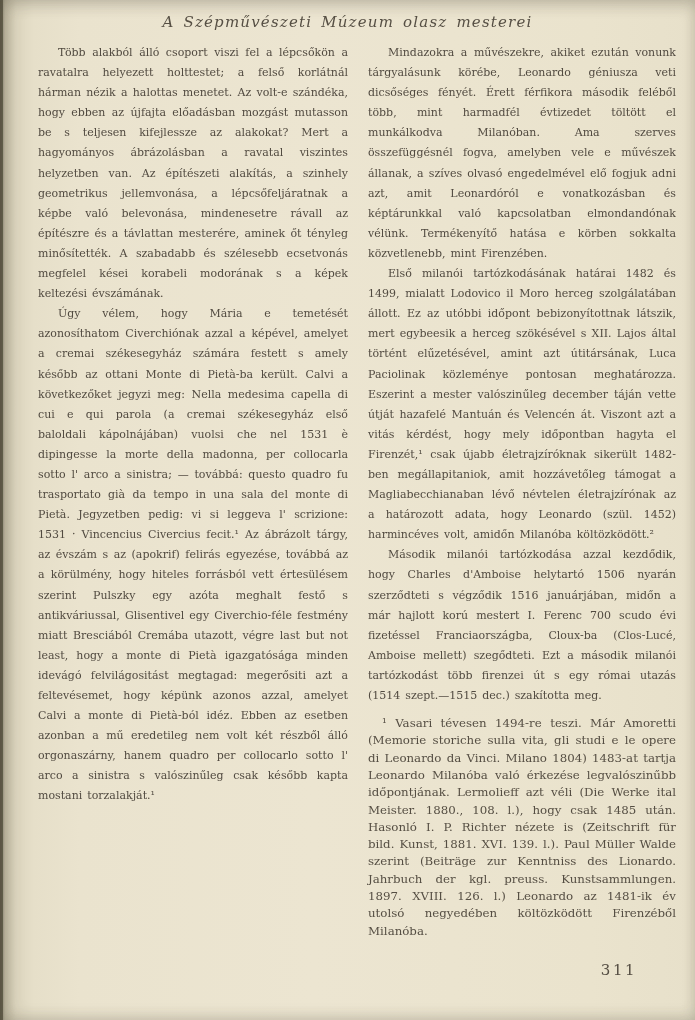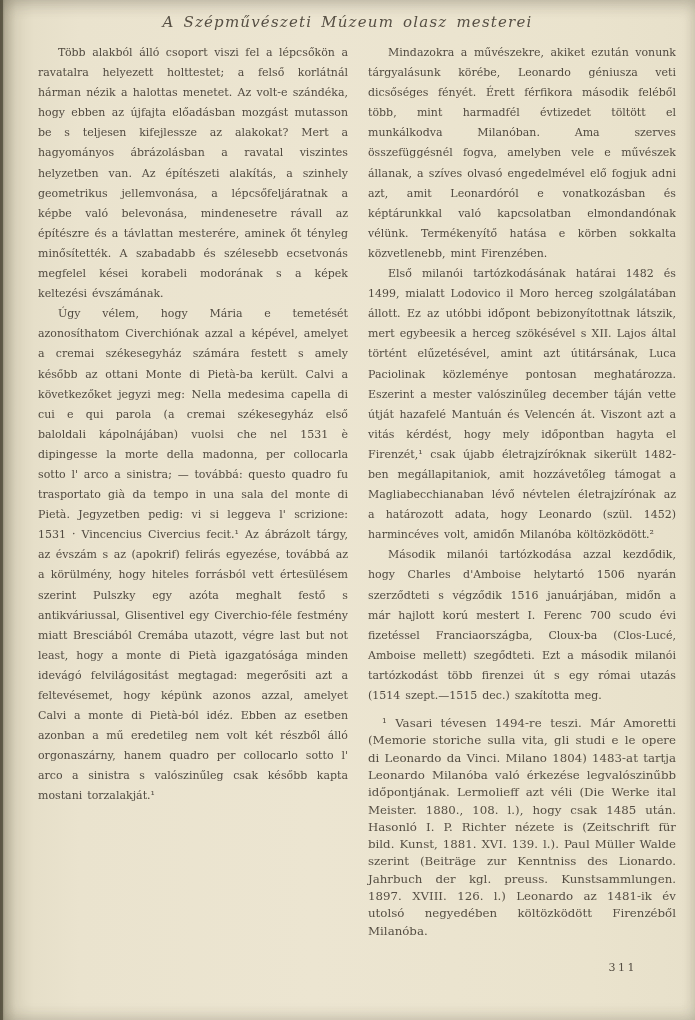--- a/index.html
+++ b/index.html
@@ -78,21 +78,21 @@
     text-indent: 14px;
     font-size: 11.8px;
     line-height: 17.3px;
     word-spacing: 1px;
     color: #554e43;
   }
   .page-number {
     position: absolute;
     top: 961px;
     right: 58px;
-    font-size: 11px;
+    font-size: 15px;
     letter-spacing: 2.5px;
     color: #554e43;
   }
 </style>
 </head>
 <body>
 
 <div class="page">
   <div class="scan-edge"></div>
 

